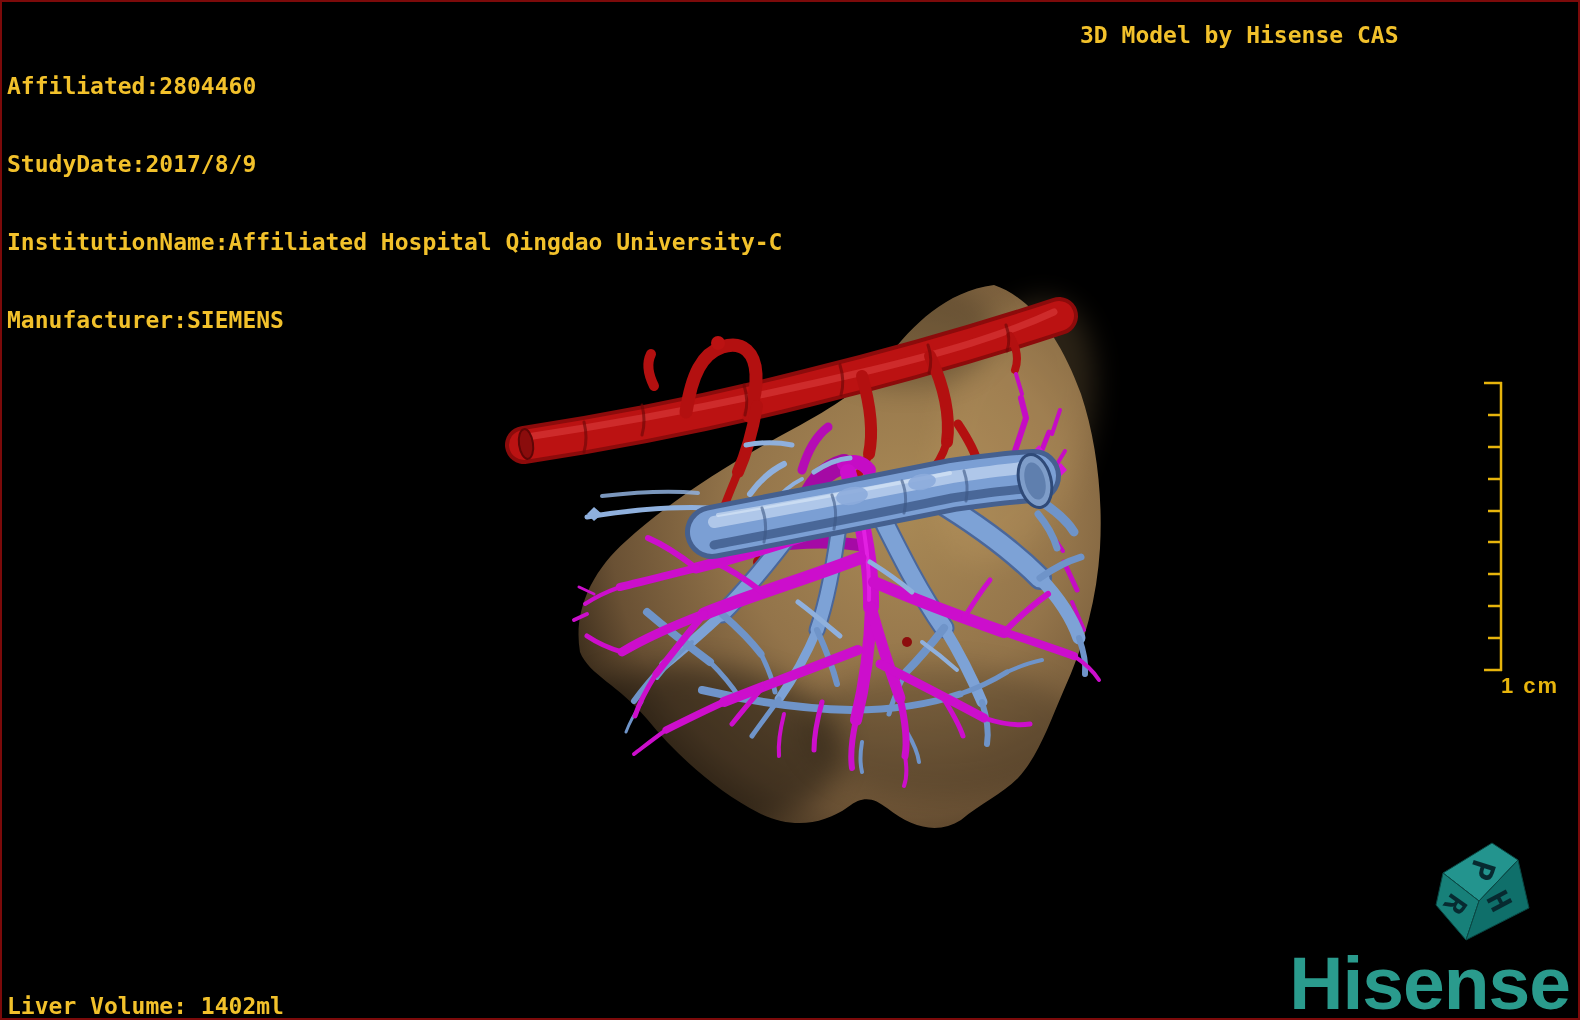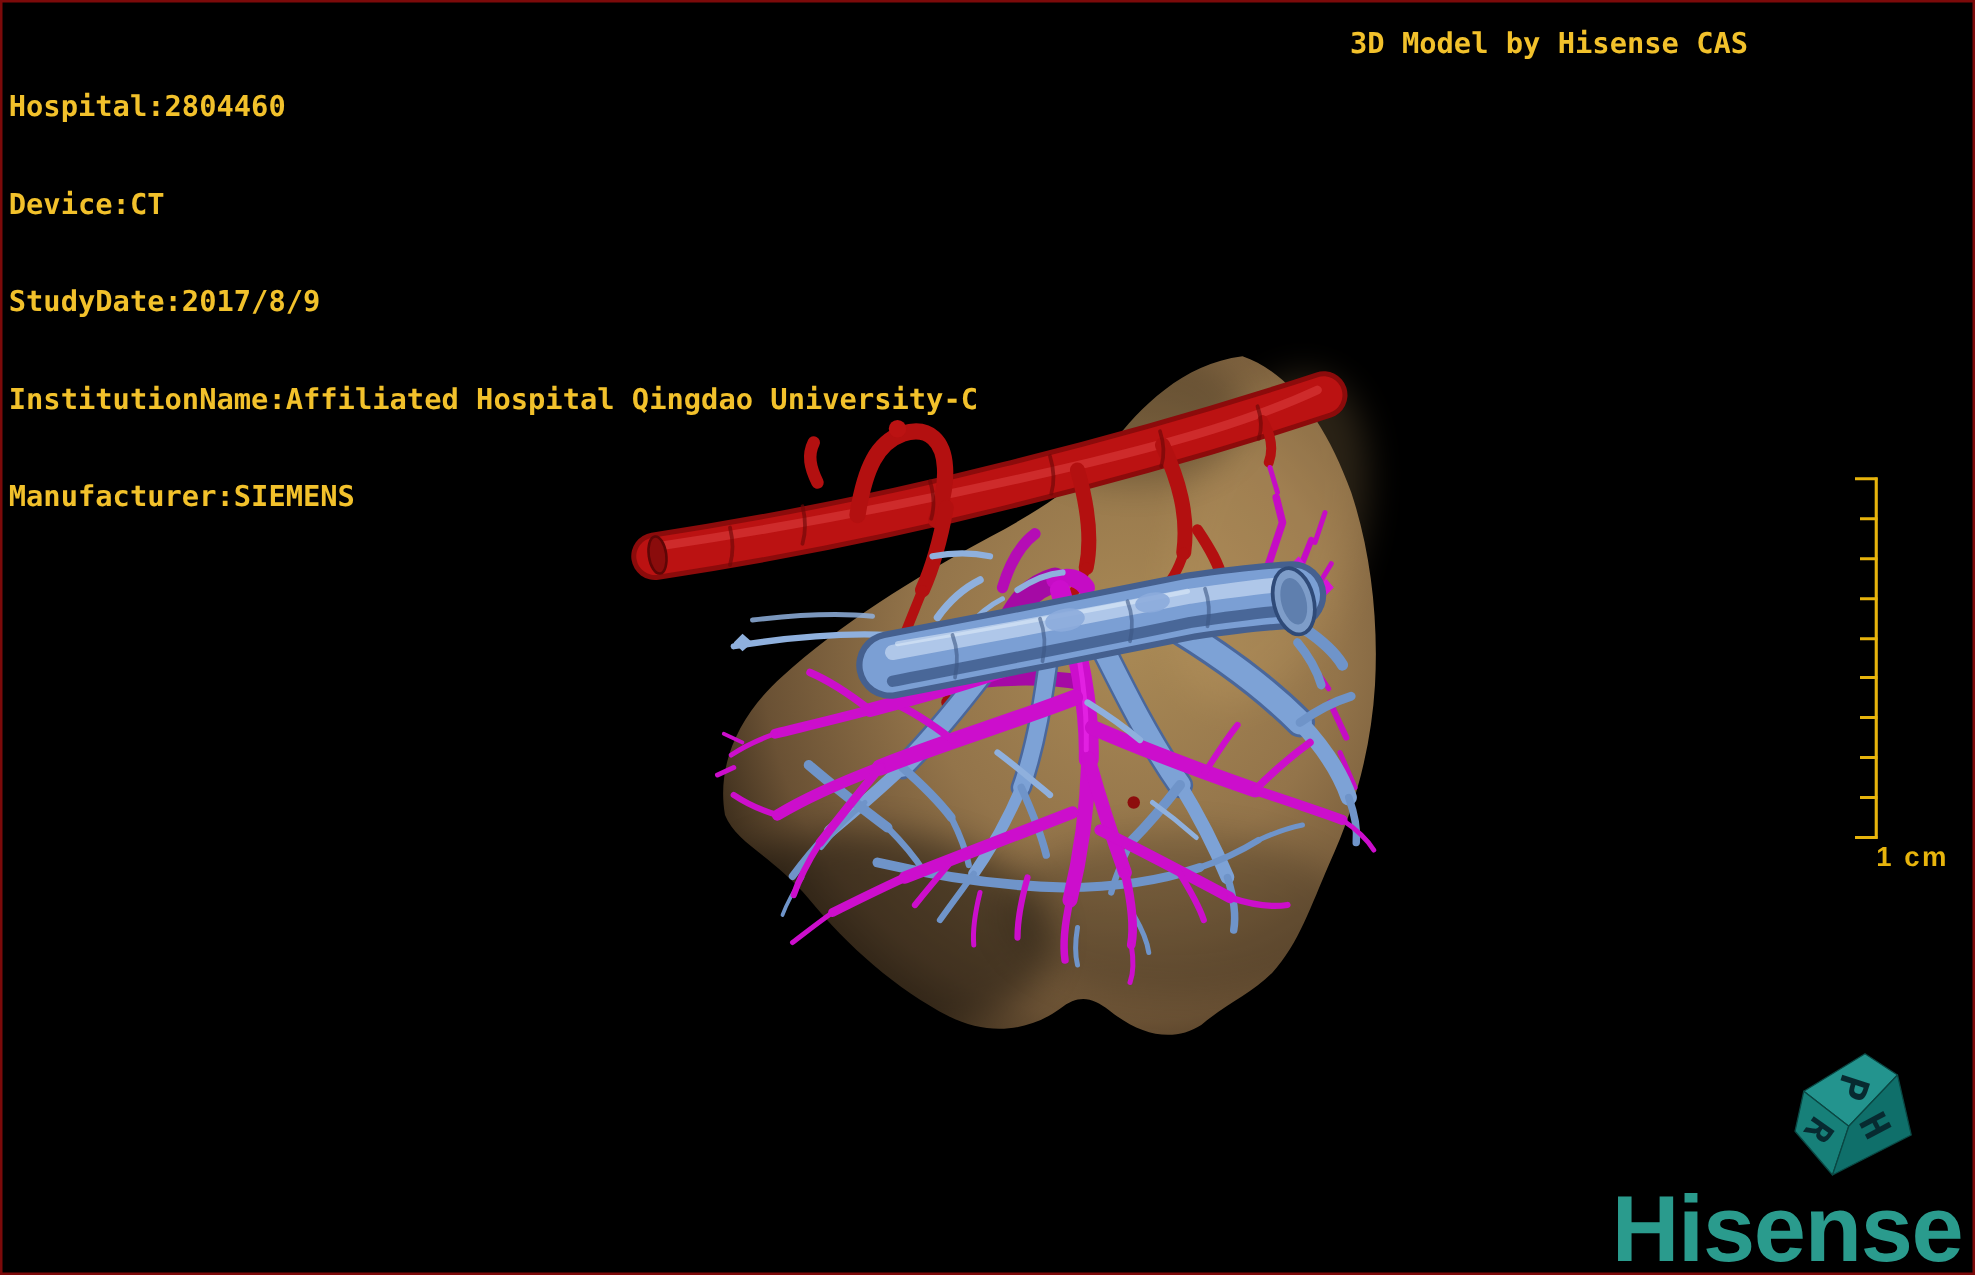--- a/index.html
+++ b/index.html
@@ -220,26 +220,26 @@
       <polygon points="1490,841 1516,858 1477,899 1441,871" fill="#23948e"></polygon>
       <polygon points="1441,871 1477,899 1464,938 1434,903" fill="#178079"></polygon>
       <polygon points="1477,899 1516,858 1527,906 1464,938" fill="#0f6f6a"></polygon>
       <text x="1480" y="868" transform="rotate(108 1480 868)" text-anchor="middle" dominant-baseline="central" font-family="DejaVu Sans Mono, monospace" font-weight="bold" font-size="32" fill="#072a30" stroke="none">P</text>
       <text x="1497" y="899" transform="rotate(62 1497 899)" text-anchor="middle" dominant-baseline="central" font-family="DejaVu Sans Mono, monospace" font-weight="bold" font-size="30" fill="#072a30" stroke="none">H</text>
       <text x="1453" y="902" transform="rotate(125 1453 902)" text-anchor="middle" dominant-baseline="central" font-family="DejaVu Sans Mono, monospace" font-weight="bold" font-size="28" fill="#072a30" stroke="none">R</text>
     </g>
   </svg>
 
   <div class="overlay info">
-    <div>Hospital:2804460</div>
-    <div>Device:CT</div>
+    <div>Affiliated:2804460</div>
     <div>StudyDate:2017/8/9</div>
     <div>InstitutionName:Affiliated Hospital Qingdao University-C</div>
     <div>Manufacturer:SIEMENS</div>
   </div>
 
   <div class="overlay watermark">3D Model by Hisense CAS</div>
 
+  <div class="overlay volume">Liver Volume: 1402ml</div>
 
   <div class="unit">1 cm</div>
 
   <div class="logo">Hisense</div>
 </div>
 
 </body></html>

